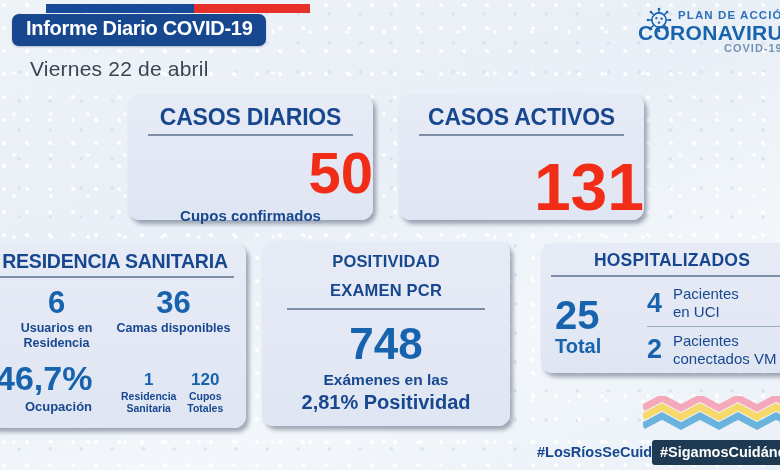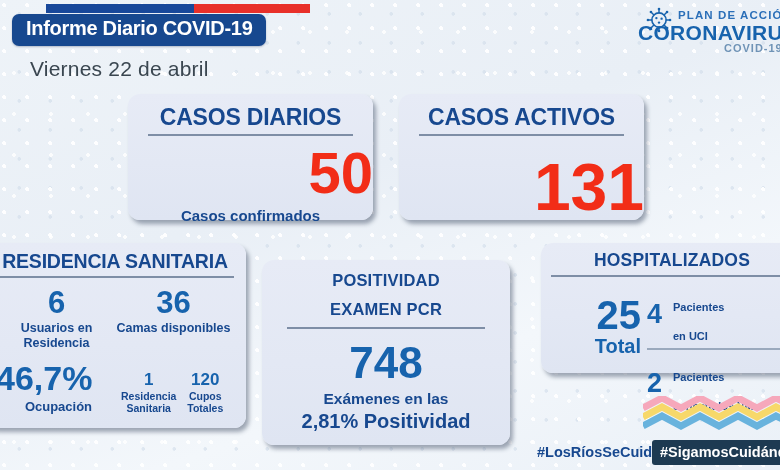--- a/index.html
+++ b/index.html
@@ -132,40 +132,40 @@
   .res-num { color:#1763ad; font-weight:bold; font-size:31px; line-height:1; }
   .res-lbl { color:#17488f; font-weight:bold; font-size:12.5px; line-height:1.18; margin-top:3px; }
   .res-row2 { display:flex; align-items:flex-end; margin-top:10px; padding:0 12px; }
   .res-pct { color:#1763ad; font-weight:bold; font-size:34px; line-height:1; }
   .res-pct-lbl { color:#17488f; font-weight:bold; font-size:13px; margin-top:4px; text-align:center; }
   .res-mini { text-align:center; }
   .res-mini-num { color:#1763ad; font-weight:bold; font-size:17px; line-height:1; }
   .res-mini-lbl { color:#17488f; font-weight:bold; font-size:10.5px; line-height:1.15; margin-top:2px; }
 
   
-  #card-pcr { left:262px; top:260px; width:248px; height:185px; }
+  #card-pcr { left:262px; top:241px; width:248px; height:185px; }
   #card-pcr .card-head { font-size:16.5px; padding-top:12px; letter-spacing:.2px; }
   #card-pcr .rule { width:80%; margin-top:8px; }
   .pcr-num { text-align:center; color:#1763ad; font-weight:bold; font-size:44px; line-height:1; margin-top:12px; }
   .pcr-sub { text-align:center; color:#17488f; font-weight:600; font-size:15.5px; line-height:1.18; margin-top:5px; }
   .pcr-pos { text-align:center; color:#17488f; font-weight:bold; font-size:20px; margin-top:2px; }
 
   
   #card-hosp { left:541px; top:243px; width:262px; height:130px; }
   #card-hosp .card-head { font-size:17.5px; padding-top:8px; letter-spacing:.2px; }
   #card-hosp .rule { width:92%; margin-top:6px; }
   .hosp-body { display:flex; margin-top:8px; padding-left:14px; }
-  .hosp-total { width:86px; text-align:right; }
+  .hosp-total { width:86px; text-align:left; }
   .hosp-total-num { color:#1763ad; font-weight:bold; font-size:40px; line-height:1; margin-top:10px; }
   .hosp-total-lbl { color:#1763ad; font-weight:bold; font-size:20px; line-height:1; margin-top:1px; }
   .hosp-right { flex:1; padding-left:6px; }
   .hosp-sep { height:1.5px; background:#9aa9bd; width:96%; margin:5px 0 5px 0; }
   .hosp-item { display:flex; align-items:center; }
   .hosp-item-num { color:#1763ad; font-weight:bold; font-size:27px; line-height:1; width:26px; }
-  .hosp-item-lbl { color:#17488f; font-weight:bold; font-size:11px; line-height:1.18; white-space:nowrap;margin-top:16px; }
+  .hosp-item-lbl { color:#17488f; font-weight:normal; font-size:15px; line-height:1.18; white-space:nowrap; }
 
   
   .zigzag { position:absolute; left:643px; top:396px; width:150px; height:34px; }
   .tag-plain {
     position:absolute; left:537px; top:444px;
     color:#17488f; font-weight:bold; font-size:14.5px;
     white-space:nowrap;
   }
   .tag-boxed {
     position:absolute; left:652px; top:440px;
@@ -220,21 +220,21 @@
     </svg>
     <div class="b-plan">PLAN DE ACCIÓN</div>
     <div class="b-corona">CORONAVIRUS</div>
     <div class="b-covid">COVID-19</div>
   </div>
 
   <div class="card c-casos" id="card-casos-diarios">
     <div class="card-head">CASOS DIARIOS</div>
     <div class="rule"></div>
     <div class="big-red">50</div>
-    <div class="sub">Casos confirmados</div>
+    <div class="sub">Cupos confirmados</div>
   </div>
 
   <div class="card c-casos" id="card-casos-activos">
     <div class="card-head">CASOS ACTIVOS</div>
     <div class="rule"></div>
     <div class="big-red">131</div>
   </div>
 
   <div class="card" id="card-residencia">
     <div class="card-head">RESIDENCIA SANITARIA</div>

